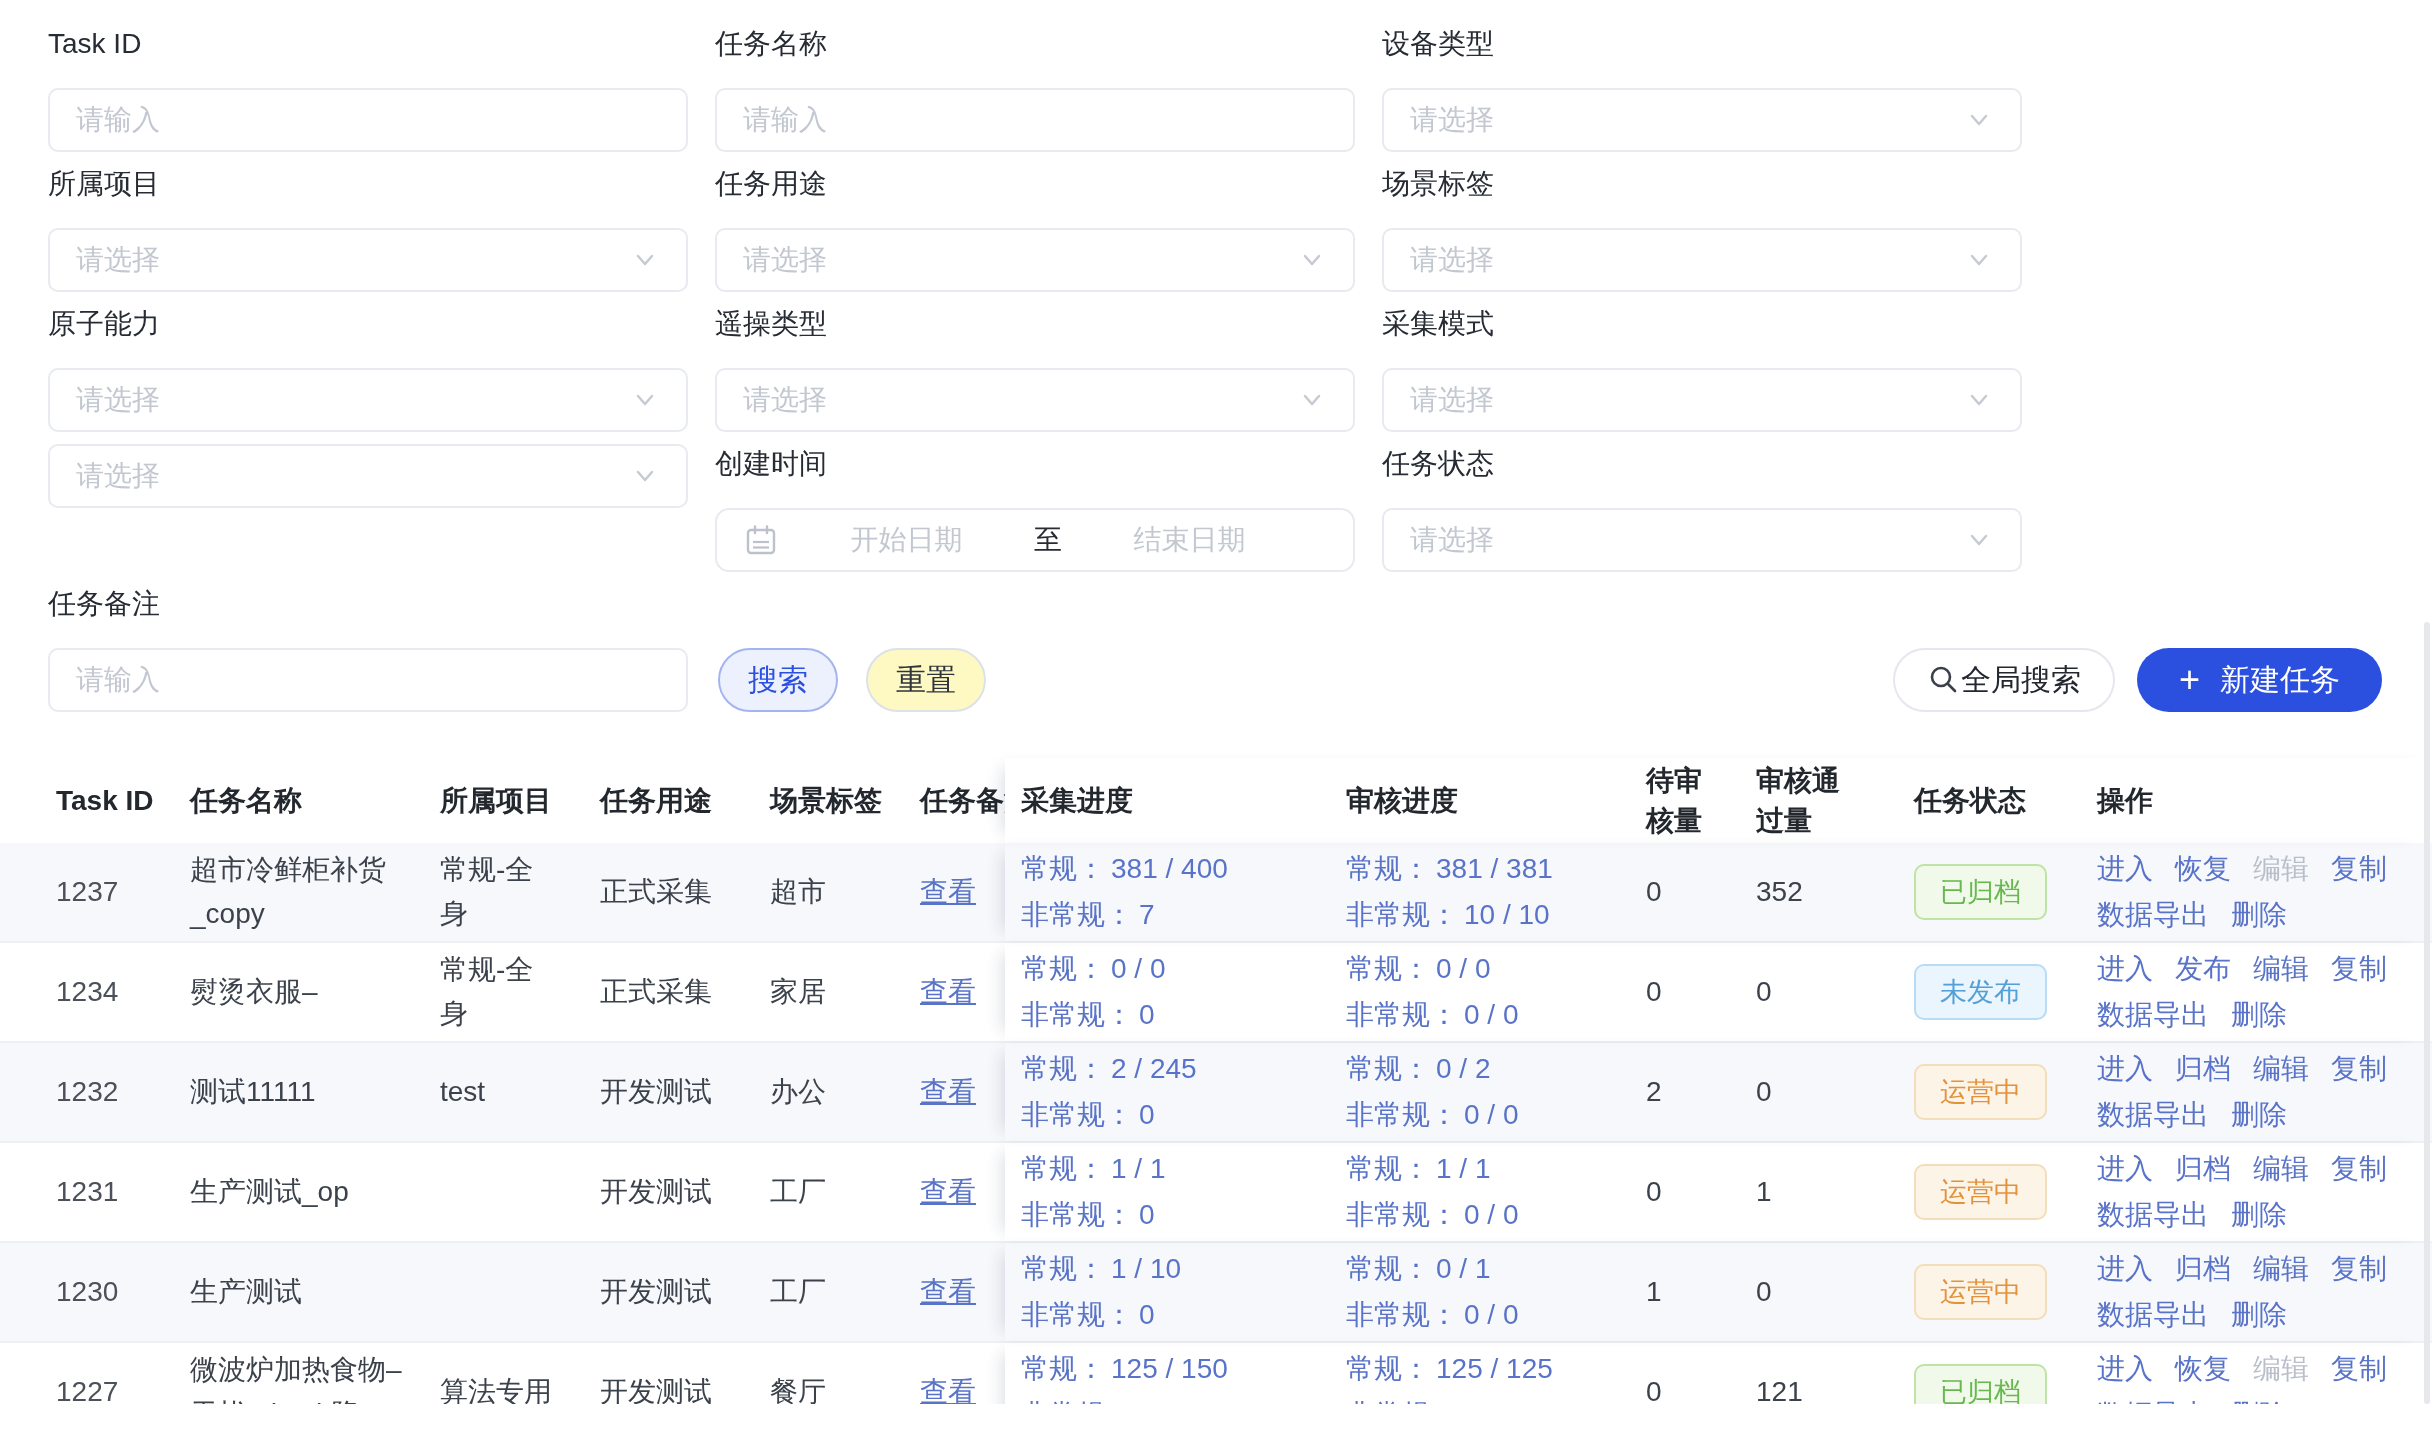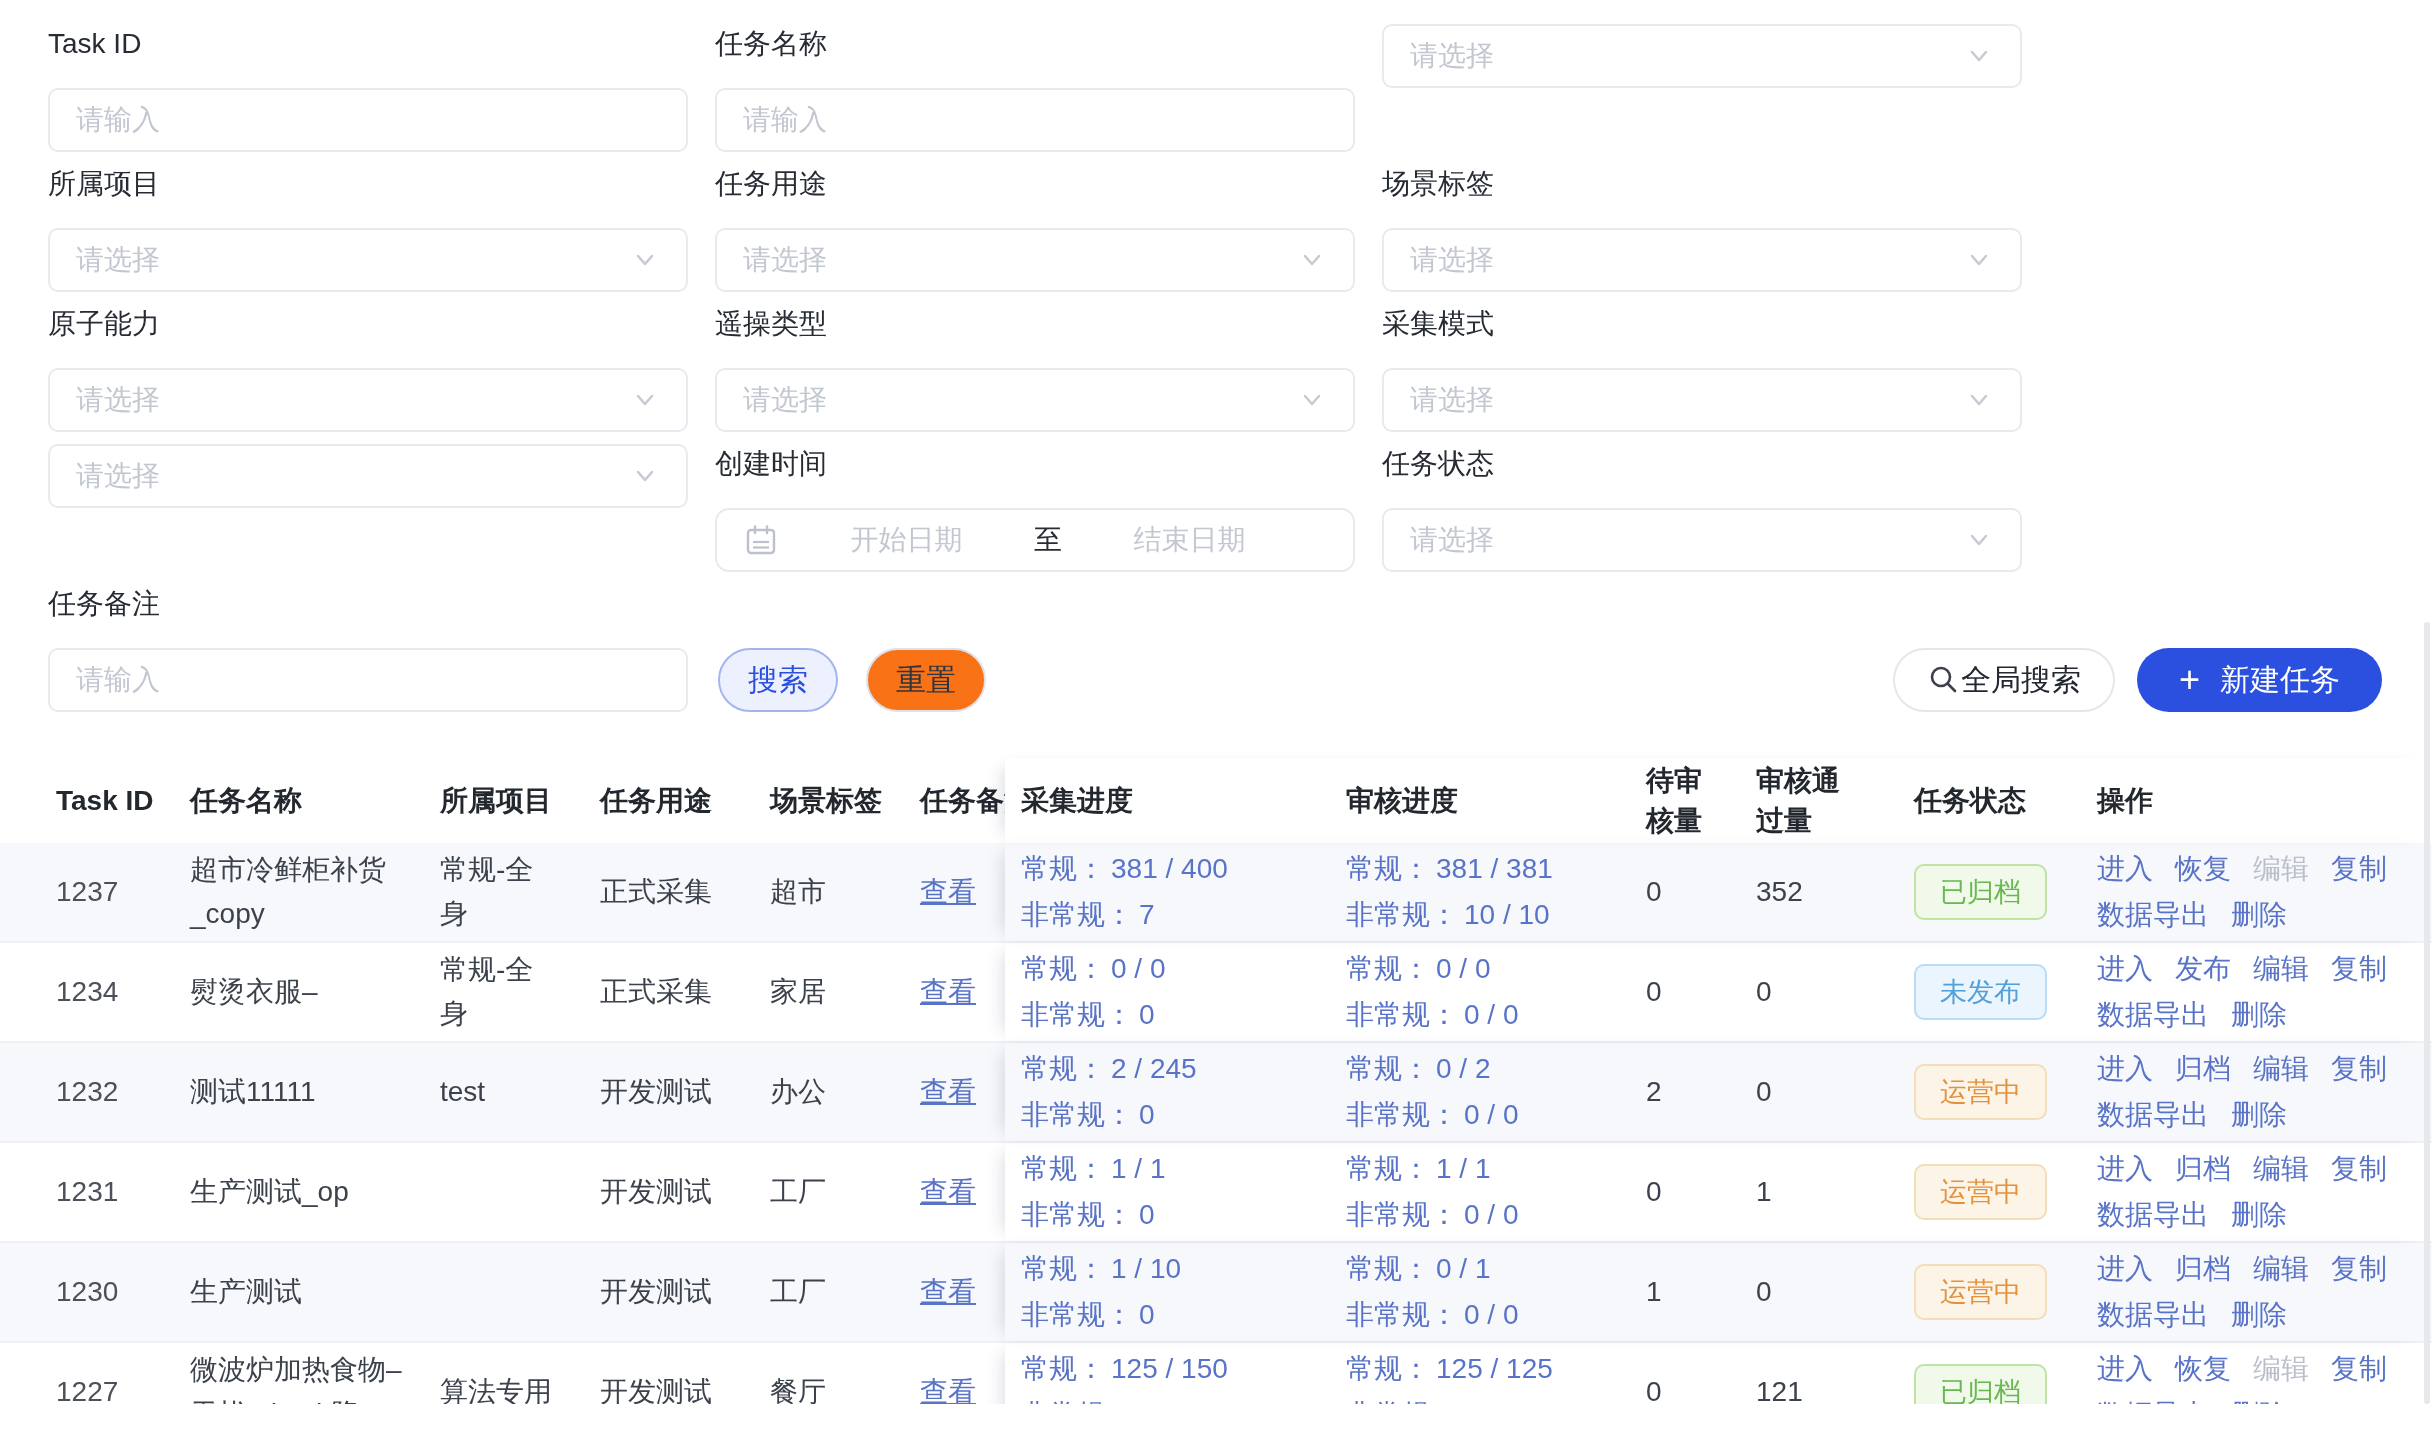--- a/index.html
+++ b/index.html
@@ -24,21 +24,21 @@
   .f-date .ph { flex:1; text-align:center; color:#c2c7d0; }
   .d-sep { color:#272c34; font-size:28px; }
 
   
   .remark-label { margin:12px 0 24px 48px; height:40px; line-height:40px; font-size:28px; color:#272c34; }
   .action-row { display:flex; align-items:center; margin:0 50px 0 48px; }
   .remark-input { flex:0 0 640px; height:64px; border:2px solid #e7eaef; border-radius:10px; padding:0 26px; font-size:28px; outline:none; }
   .remark-input::placeholder { color:#c2c7d0; }
   .btn { display:flex; align-items:center; justify-content:center; height:64px; border-radius:32px; font-size:30px; cursor:pointer; white-space:nowrap; }
   .btn-search { margin-left:30px; padding:0 28px; background:#edf1fe; border:2px solid #a3b5f1; color:#2b50e0; }
-  .btn-reset { margin-left:28px; padding:0 28px; background:#f97316; border:2px solid #dde1e8; color:#2f343d; }
+  .btn-reset { margin-left:28px; padding:0 28px; background:#fef9c3; border:2px solid #dde1e8; color:#2f343d; }
   .spacer { flex:1; }
   .btn-global { padding:0 32px; background:#fff; border:2px solid #e4e7ed; color:#23272f;justify-content:flex-end; }
   .mag { width:34px; height:34px; }
   .btn-new { margin-left:22px; padding:0 42px; gap:20px; background:#2b50e0; border:none; color:#fff; }
   .plus { font-size:36px; line-height:1; font-weight:400; }
 
   
   .table { margin-top:46px; }
   .t-row, .t-hrow { display:flex; width:2432px; }
   .t-hrow { height:85px; }
@@ -81,20 +81,21 @@
 
     <div class="field">
       <div class="f-label">Task ID</div>
       <input class="f-input" placeholder="请输入" style="">
     </div>
     <div class="field">
       <div class="f-label">任务名称</div>
       <input class="f-input" placeholder="请输入" style="">
     </div>
     <div class="field">
+      <div class="f-label">设备类型</div>
       <div class="f-select">
         <span class="ph">请选择</span>
         <svg class="chev" viewBox="0 0 30 30">
             <polyline points="8,11 15,19 22,11" fill="none" stroke="#c6cad2" stroke-width="2.5" stroke-linecap="round" stroke-linejoin="round"></polyline>
           </svg>
       </div>
     </div>
 
     <div class="field">
       <div class="f-label">所属项目</div>

